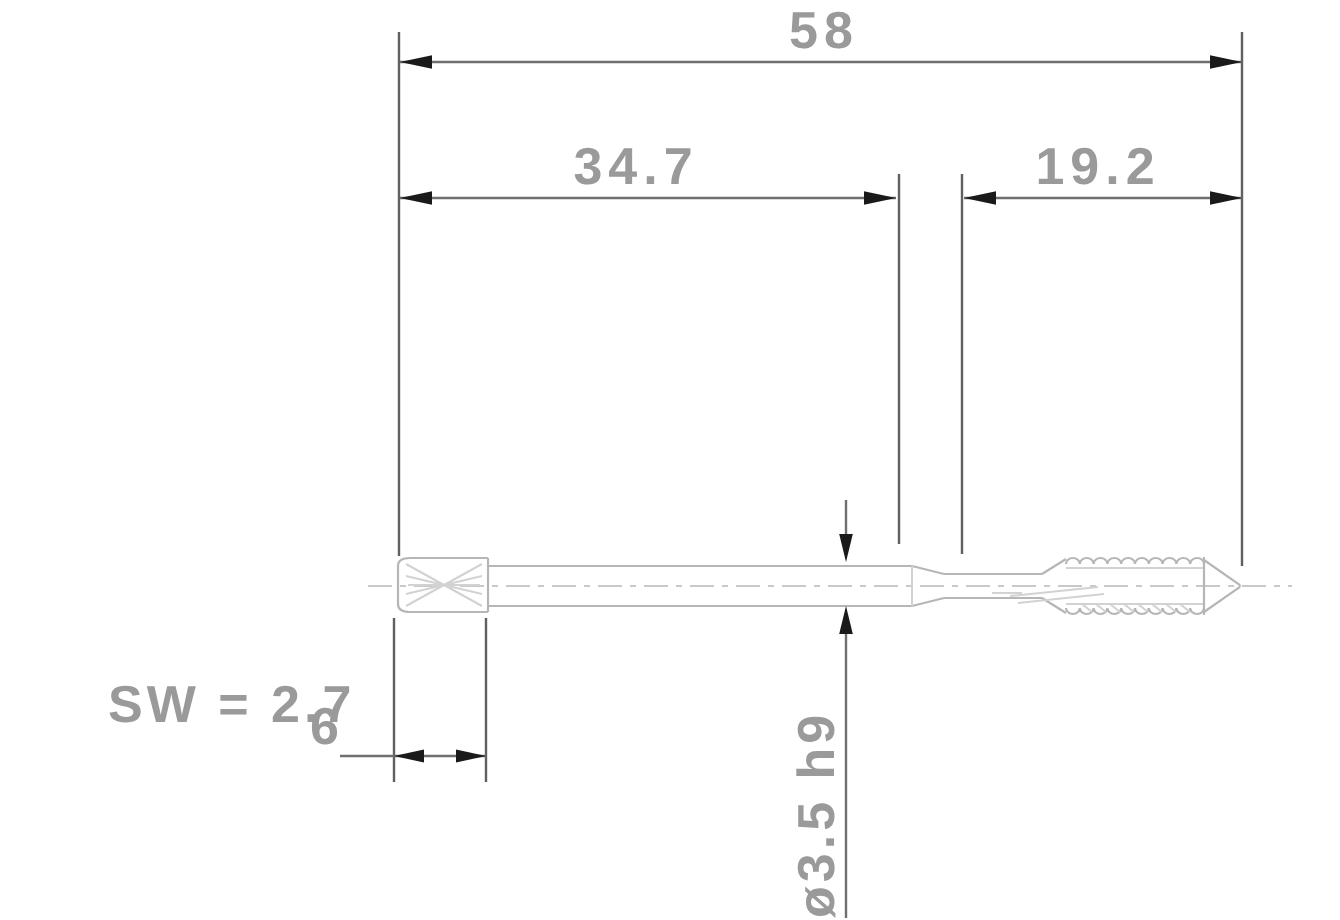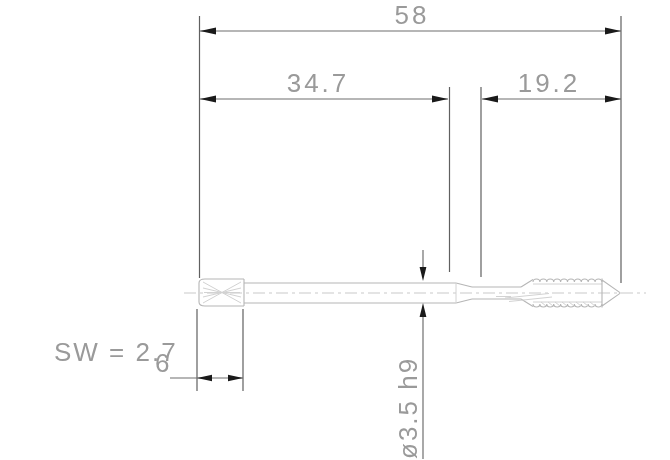--- a/index.html
+++ b/index.html
@@ -2,20 +2,21 @@
 <html><head>
 <meta charset="utf-8">
 <style>
   html,body{margin:0;padding:0;background:#ffffff;}
   .canvas{
     position:relative;
     width:670px;height:460px;
     background:#ffffff;
     font-family:"Liberation Sans", sans-serif;
     overflow:hidden;
+    font-weight:bold;
   }
   svg{display:block;}
   
   .dim-line{stroke:#6f6f6f;stroke-width:1.2;fill:none;}
   .ext-line{stroke:#606060;stroke-width:1.2;fill:none;}
   .arrow{fill:#1a1a1a;stroke:none;}
   .outline{stroke:#b6b6b6;stroke-width:1.1;fill:none;}
   .outline-light{stroke:#d2d2d2;stroke-width:1;fill:none;}
   .centerline{stroke:#c9c9c9;stroke-width:1;fill:none;stroke-dasharray:12 4 3 4;}
   .dim-text{

